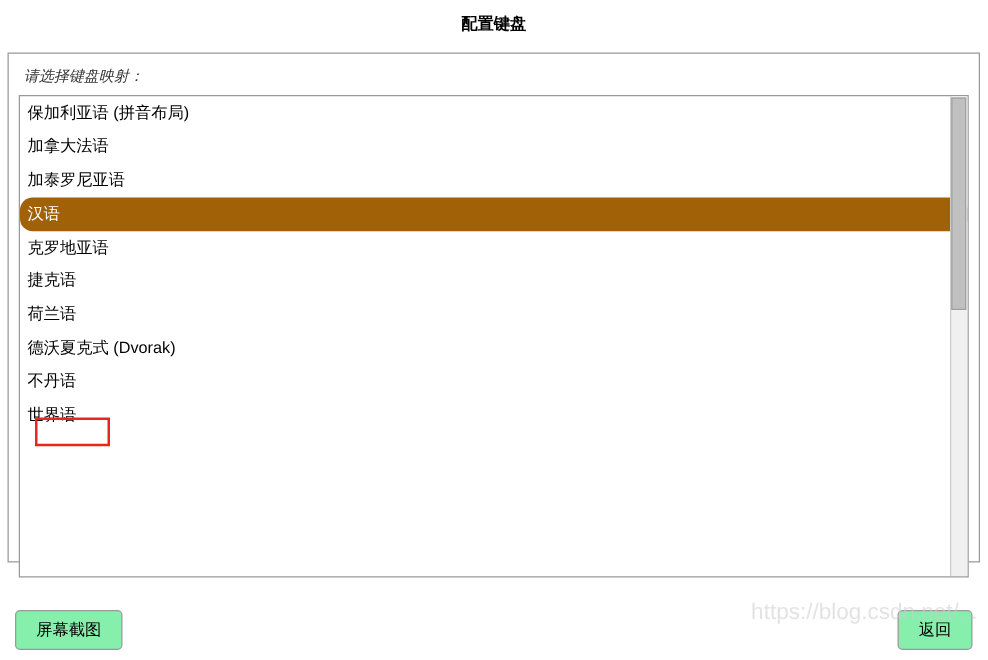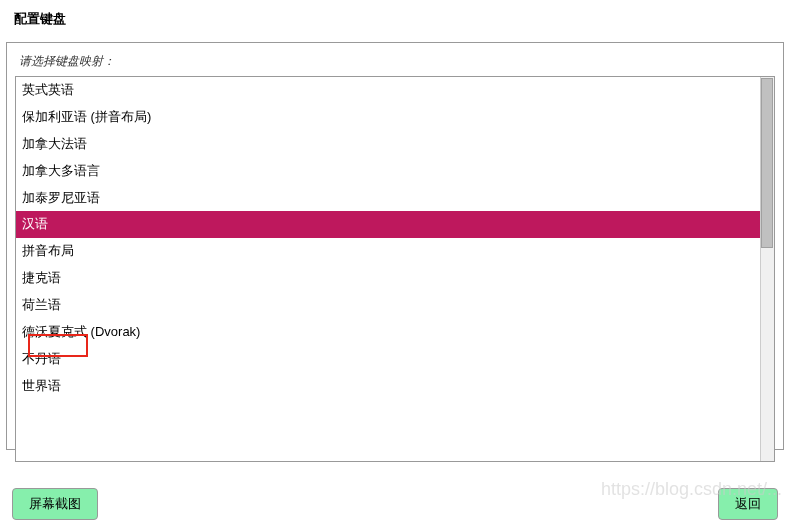--- a/index.html
+++ b/index.html
@@ -13,20 +13,21 @@
       background: #fff;
       width: 790px;
       height: 528px;
       position: relative;
     }
     .header {
       padding: 10px 14px 6px 14px;
       font-weight: bold;
       font-size: 13px;
       color: #000;
+      text-align: center;
     }
     .main-panel {
       margin: 8px 6px 6px 6px;
       border: 1px solid #999;
       padding: 10px 8px 8px 8px;
       height: 408px;
     }
     .prompt {
       font-style: italic;
       font-size: 12px;
@@ -47,22 +48,23 @@
     }
     .list-item {
       padding: 5px 6px;
       font-size: 13px;
       color: #000;
       line-height: 1.3;
       cursor: pointer;
       white-space: nowrap;
     }
     .list-item.selected {
-      background: #be185d;
+      background: #a16207;
       color: #fff;
+      border-radius: 10px;
     }
     .highlight-box1 {
       position: absolute;
       left: 12px;
       top: 257px;
       width: 60px;
       height: 23px;
       border: 2px solid #e8261a;
       pointer-events: none;
     }
@@ -127,27 +129,25 @@
   </style>
 </head>
 <body>
 
 <div class="header">配置键盘</div>
 
 <div class="main-panel">
   <div class="prompt">请选择键盘映射：</div>
   <div class="list-wrap">
     <div class="list" id="kb-list">
-        <div class="list-item">英式英语</div>
         <div class="list-item">保加利亚语 (拼音布局)</div>
         <div class="list-item">加拿大法语</div>
-        <div class="list-item">加拿大多语言</div>
         <div class="list-item">加泰罗尼亚语</div>
         <div class="list-item selected">汉语</div>
-        <div class="list-item">拼音布局</div>
+        <div class="list-item">克罗地亚语</div>
         <div class="list-item">捷克语</div>
         <div class="list-item">荷兰语</div>
         <div class="list-item">德沃夏克式 (Dvorak)</div>
         <div class="list-item">不丹语</div>
         <div class="list-item">世界语</div>
       </div>
     <div class="scrollbar-track">
       <div class="scrollbar-thumb"></div>
     </div>
     <div class="highlight-box1"></div>

